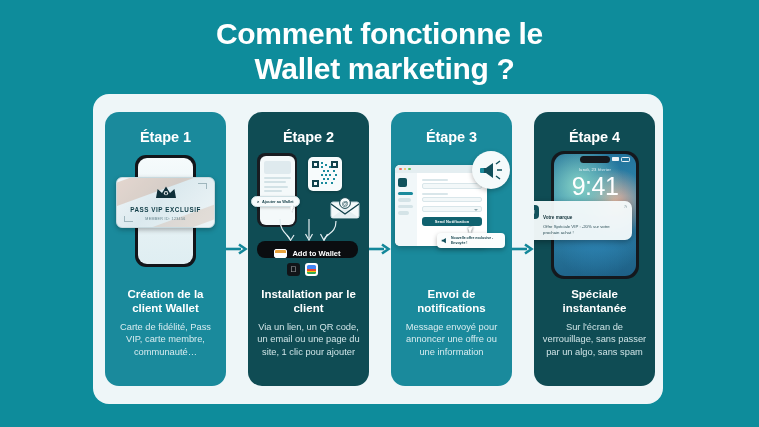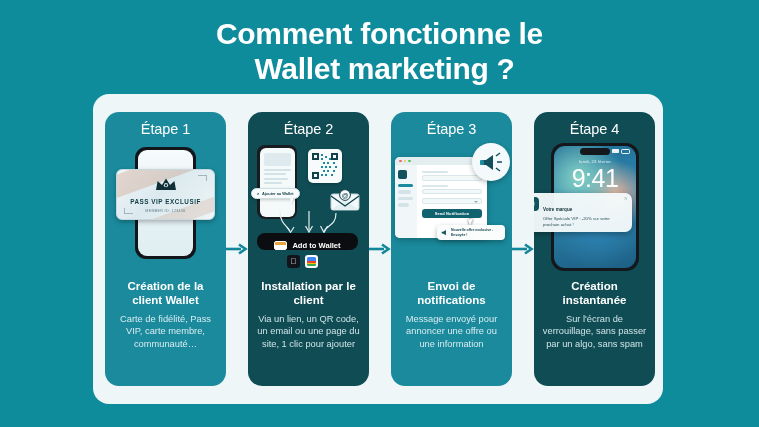--- a/index.html
+++ b/index.html
@@ -68,22 +68,22 @@
     display: flex;
     align-items: center;
     justify-content: center;
     color: #13879a;
   }
   .arrow svg { display: block; }
 
   .step-label {
     color: #ffffff;
     font-size: 14.5px;
-    font-weight: normal;
-    margin-top: 9px;
+    font-weight: bold;
+    margin-top: 17px;
     letter-spacing: -0.1px;
   }
 
   
   .illus {
     width: 121px;
     height: 134px;
     position: relative;
     margin-top: 4px;
   }
@@ -582,17 +582,17 @@
       <div class="notif">
         <span class="notif-ico">U</span>
         <span>
           <span class="notif-title">Votre marque</span>
           <span class="notif-body" style="display:block">Offre Spéciale VIP : -20% sur votre prochain achat !</span>
         </span>
         <span class="notif-time">7t</span>
       </div>
     </div>
 
-    <div class="card-title">Création instantanée</div>
+    <div class="card-title">Spéciale instantanée</div>
     <div class="card-desc">Sur l'écran de verrouillage, sans passer par un algo, sans spam</div>
   </div>
 
 </div>
 
 </body></html>

